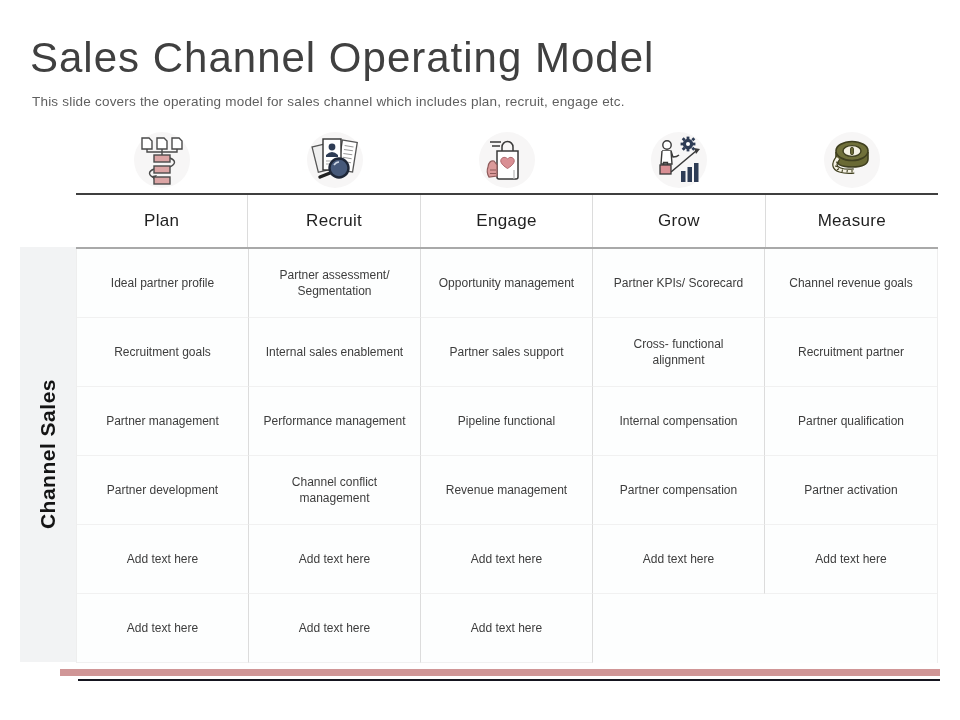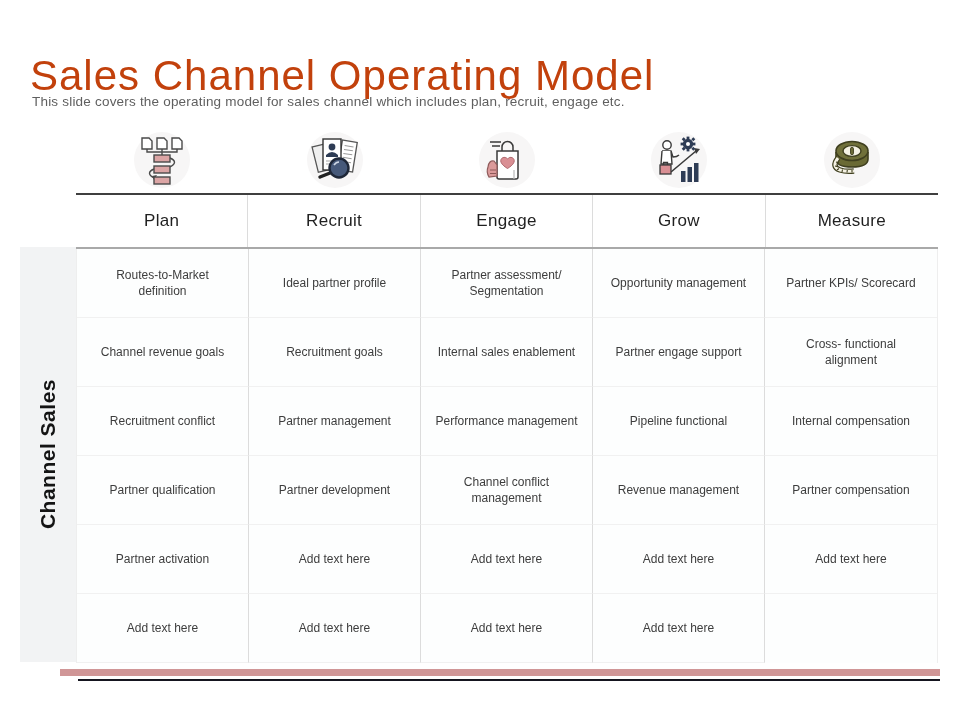--- a/index.html
+++ b/index.html
@@ -1,22 +1,22 @@
 <!DOCTYPE html>
 <html><head>
 <meta charset="utf-8">
 <style>
   html,body{margin:0;padding:0;background:#ffffff;}
   .slide{
     position:relative;width:960px;height:720px;background:#ffffff;overflow:hidden;
     font-family:"Liberation Sans", sans-serif;color:#3d3d3d;
   }
   .title{
-    position:absolute;left:30px;top:52px;margin:0;
-    font-size:42px;font-weight:400;letter-spacing:1px;color:#c2410c;
+    position:absolute;left:30px;top:34px;margin:0;
+    font-size:42px;font-weight:400;letter-spacing:1px;color:#404040;
   }
   .subtitle{
     position:absolute;left:32px;top:94px;margin:0;
     font-size:13.5px;color:#5f5f5f;letter-spacing:.2px;
   }
   .icons-row{
     position:absolute;left:76px;top:130px;width:862px;height:60px;
     display:flex;
   }
   .icon-cell{flex:1;display:flex;align-items:center;justify-content:center;position:relative;}
@@ -169,33 +169,32 @@
 
   <div class="grid-table">
     <div class="thead">
       <div class="th">Plan</div>
       <div class="th">Recruit</div>
       <div class="th">Engage</div>
       <div class="th">Grow</div>
       <div class="th">Measure</div>
     </div>
     <div class="tbody">
-      <div class="td">Routes-to-Market definition</div>
       <div class="td">Ideal partner profile</div>
       <div class="td">Partner assessment/ Segmentation</div>
       <div class="td">Opportunity management</div>
       <div class="td">Partner KPIs/ Scorecard</div>
 
       <div class="td">Channel revenue goals</div>
       <div class="td">Recruitment goals</div>
       <div class="td">Internal sales enablement</div>
-      <div class="td">Partner engage support</div>
+      <div class="td">Partner sales support</div>
 
       <div class="td">Cross- functional alignment</div>
-      <div class="td">Recruitment conflict</div>
+      <div class="td">Recruitment partner</div>
       <div class="td">Partner management</div>
       <div class="td">Performance management</div>
       <div class="td">Pipeline functional</div>
 
       <div class="td">Internal compensation</div>
       <div class="td">Partner qualification</div>
       <div class="td">Partner development</div>
       <div class="td">Channel conflict management</div>
       <div class="td">Revenue management</div>
 

